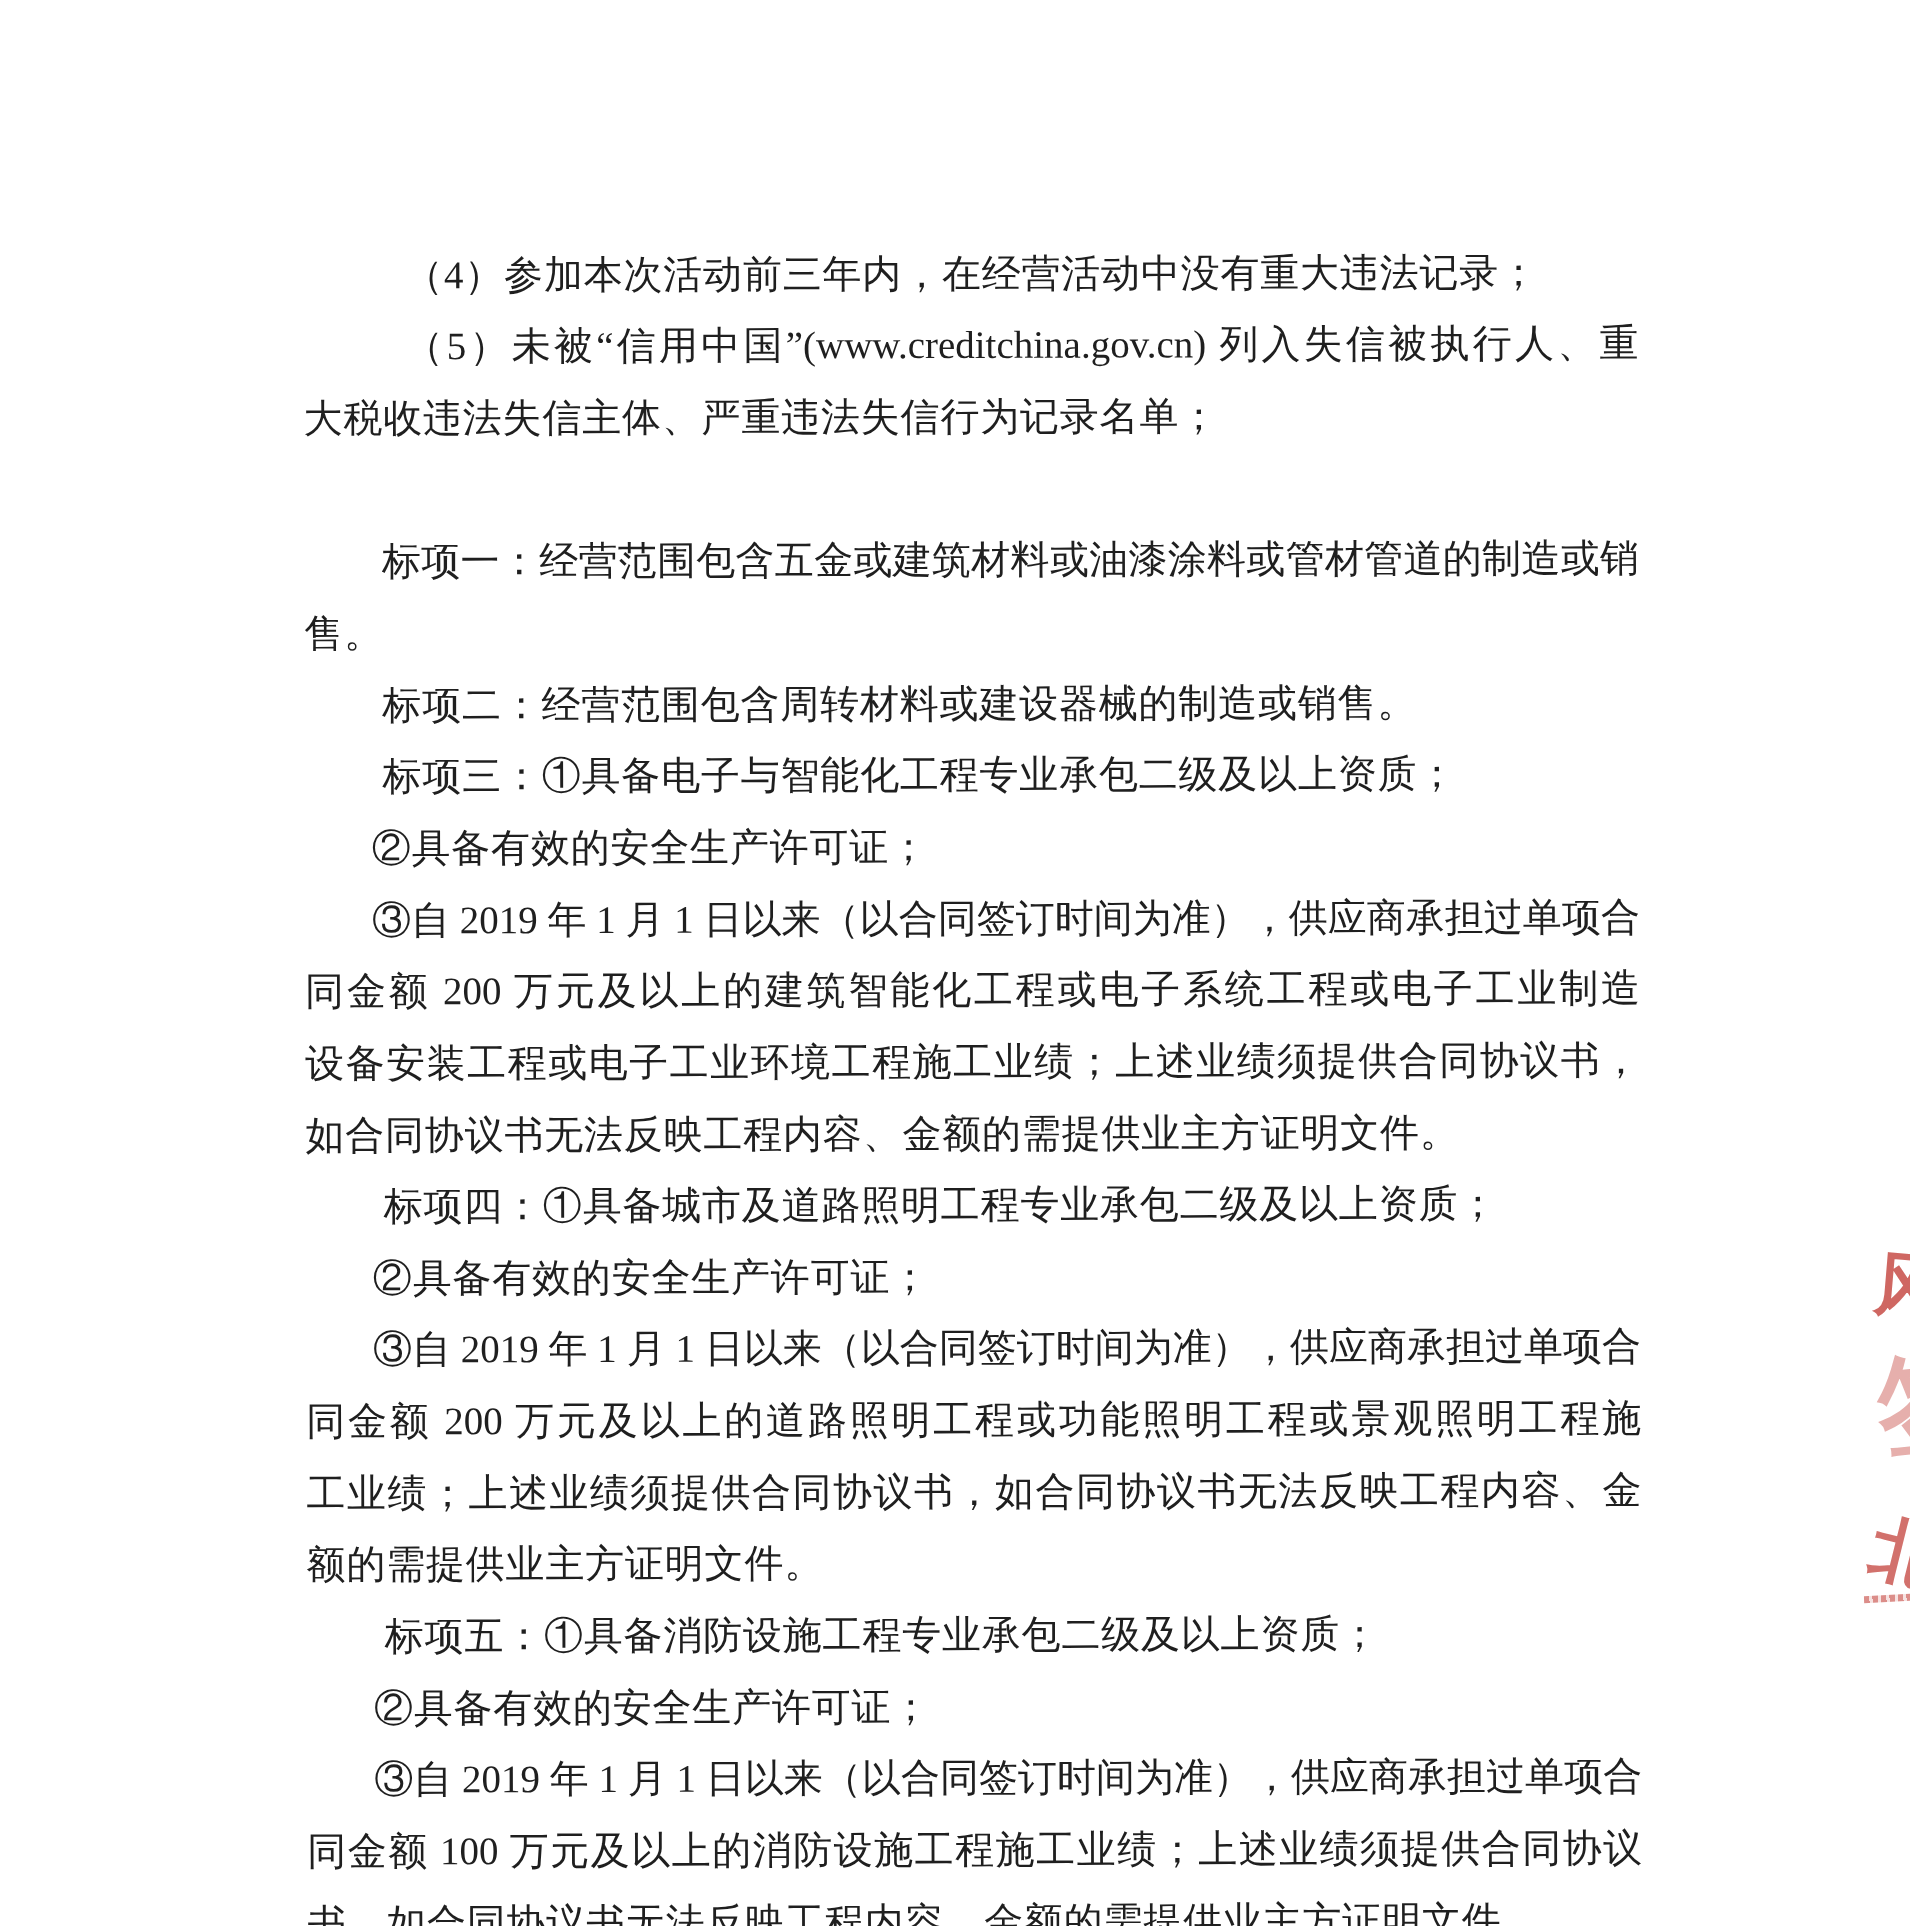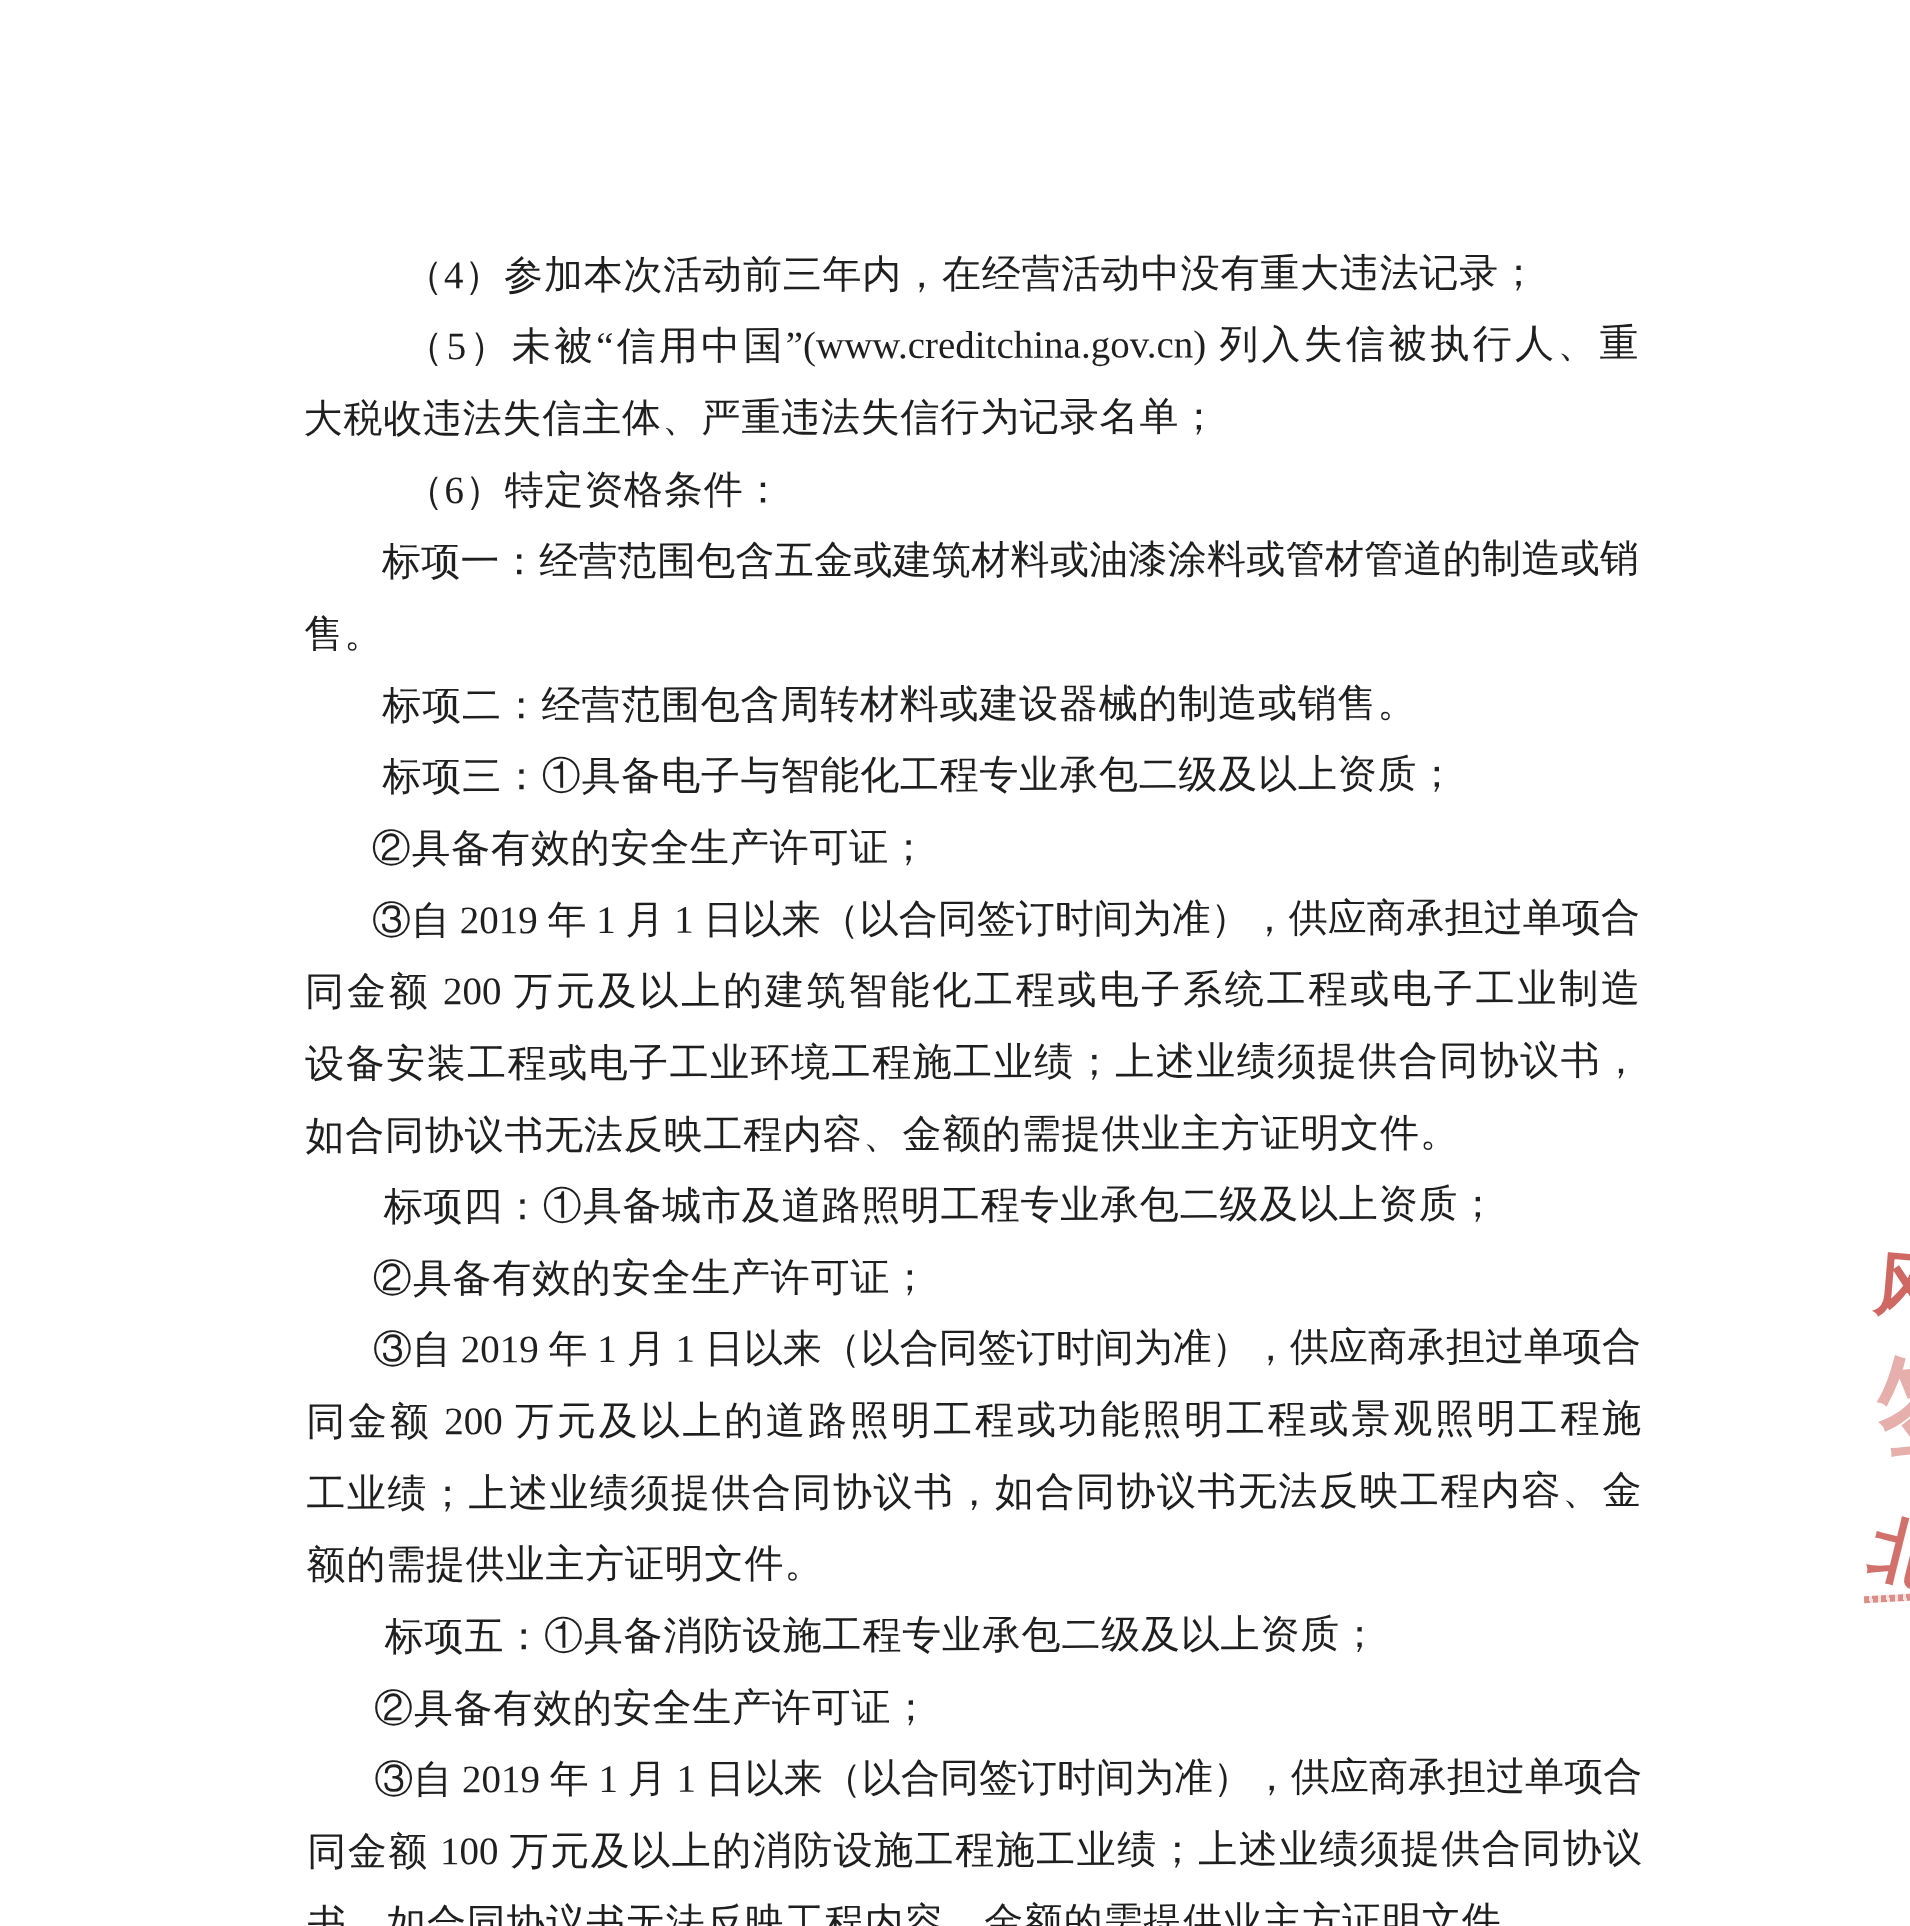--- a/index.html
+++ b/index.html
@@ -52,21 +52,20 @@
   }
 </style>
 </head>
 <body>
 
 <div class="page">
   <div id="text-layer">
       <div class="line l-paren" style="top: 238px;">（4）参加本次活动前三年内，在经营活动中没有重大违法记录；</div>
       <div class="line l-paren justify" style="top: 309px;">（5）未被“信用中国”(www.creditchina.gov.cn) 列入失信被执行人、重</div>
       <div class="line l-flush" style="top: 381px;">大税收违法失信主体、严重违法失信行为记录名单；</div>
-      <div class="line l-paren" style="top: 453px;">（6）特定资格条件：</div>
       <div class="line l-item justify" style="top: 524px;">标项一：经营范围包含五金或建筑材料或油漆涂料或管材管道的制造或销</div>
       <div class="line l-flush" style="top: 596px;">售。</div>
       <div class="line l-item" style="top: 668px;">标项二：经营范围包含周转材料或建设器械的制造或销售。</div>
       <div class="line l-item" style="top: 739px;">标项三：①具备电子与智能化工程专业承包二级及以上资质；</div>
       <div class="line l-circ" style="top: 811px;">②具备有效的安全生产许可证；</div>
       <div class="line l-circ justify" style="top: 883px;">③自 2019 年 1 月 1 日以来（以合同签订时间为准），供应商承担过单项合</div>
       <div class="line l-flush justify" style="top: 954px;">同金额 200 万元及以上的建筑智能化工程或电子系统工程或电子工业制造</div>
       <div class="line l-flush justify" style="top: 1026px;">设备安装工程或电子工业环境工程施工业绩；上述业绩须提供合同协议书，</div>
       <div class="line l-flush" style="top: 1098px;">如合同协议书无法反映工程内容、金额的需提供业主方证明文件。</div>
       <div class="line l-item" style="top: 1169px;">标项四：①具备城市及道路照明工程专业承包二级及以上资质；</div>

